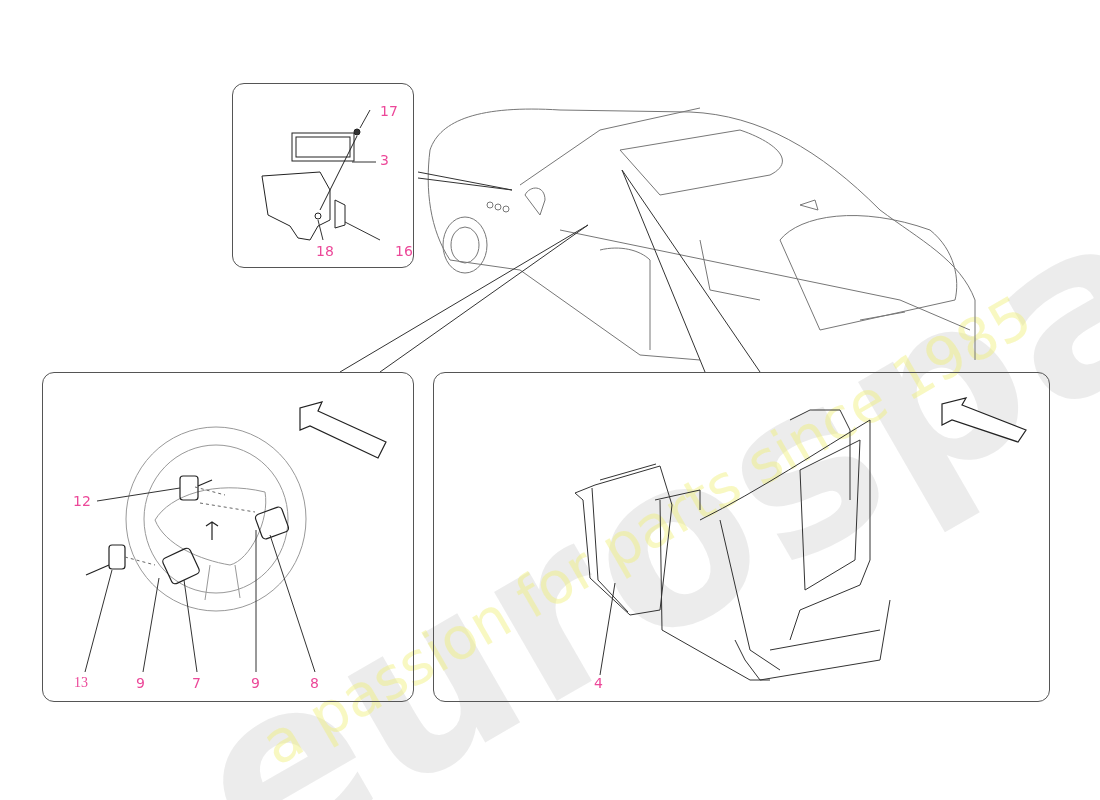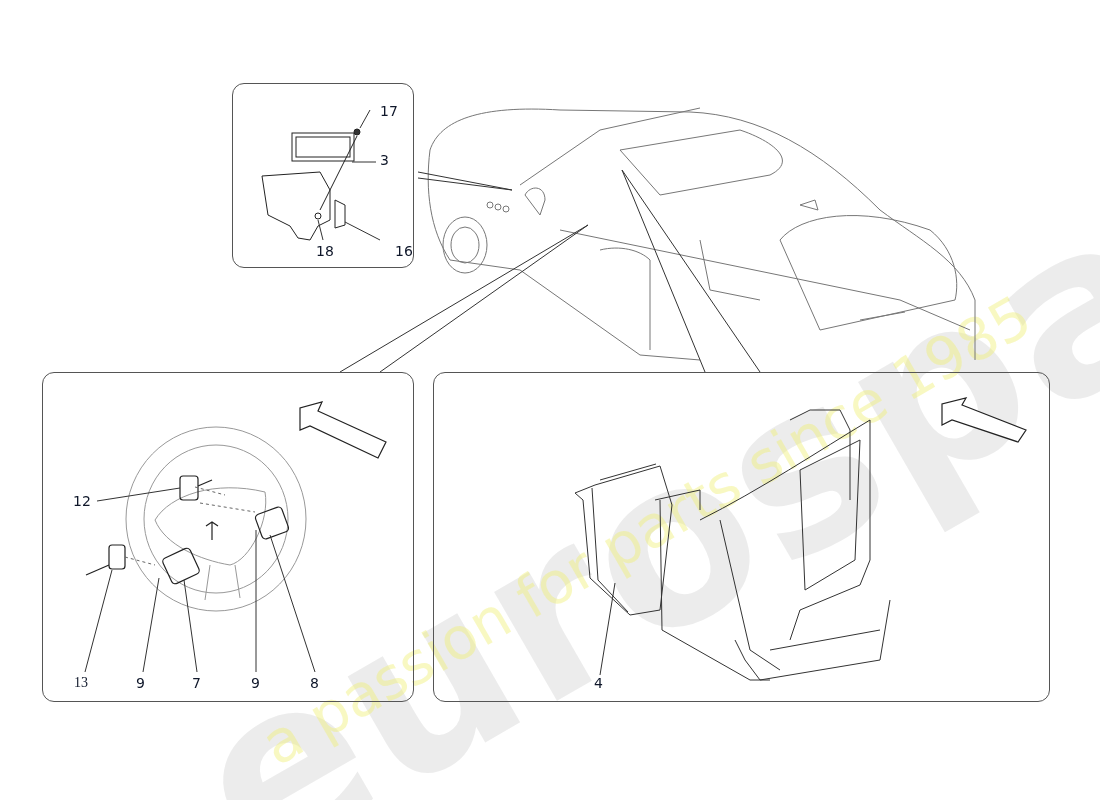--- a/index.html
+++ b/index.html
@@ -1,18 +1,18 @@
 <!DOCTYPE html>
 <html><head>
 <meta charset="utf-8">
 <style>
   html, body { margin: 0; padding: 0; background: #ffffff; }
   body { width: 1100px; height: 800px; position: relative; overflow: hidden; font-family: "DejaVu Sans", sans-serif; }
   .panel { position: absolute; border: 1.5px solid #555; border-radius: 12px; background: transparent; }
-  .callout { position: absolute; font-size: 14px; color: #0f172a; line-height: 1; }
+  .callout { position: absolute; font-size: 14px; color: #ec4899; line-height: 1; }
   svg.layer { position: absolute; left: 0; top: 0; }
   .wm-big { position: absolute; font-family: "DejaVu Sans", sans-serif; font-weight: bold; color: rgba(200,200,200,0.35); font-size: 230px; transform: rotate(-30deg); transform-origin: left top; letter-spacing: 4px; white-space: nowrap; pointer-events: none; }
   .wm-tag { position: absolute; font-family: "DejaVu Sans", sans-serif; color: rgba(240,240,120,0.45); font-size: 58px; transform: rotate(-30deg); transform-origin: left top; white-space: nowrap; pointer-events: none; }
 </style>
 </head>
 <body>
 
 <div class="wm-big" style="left:150px; top:690px;">eurospares</div>
 <div class="wm-tag" style="left:250px; top:720px;">a passion for parts since 1985</div>
 

